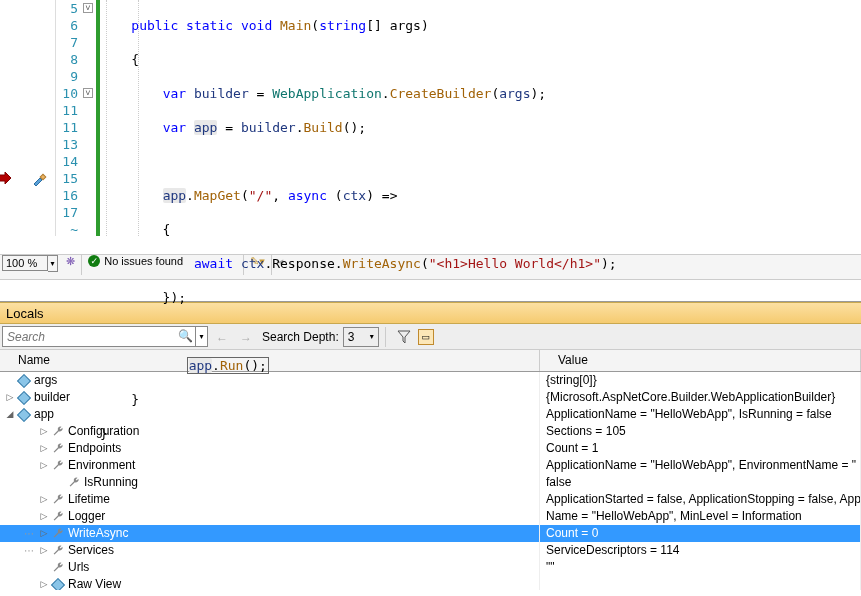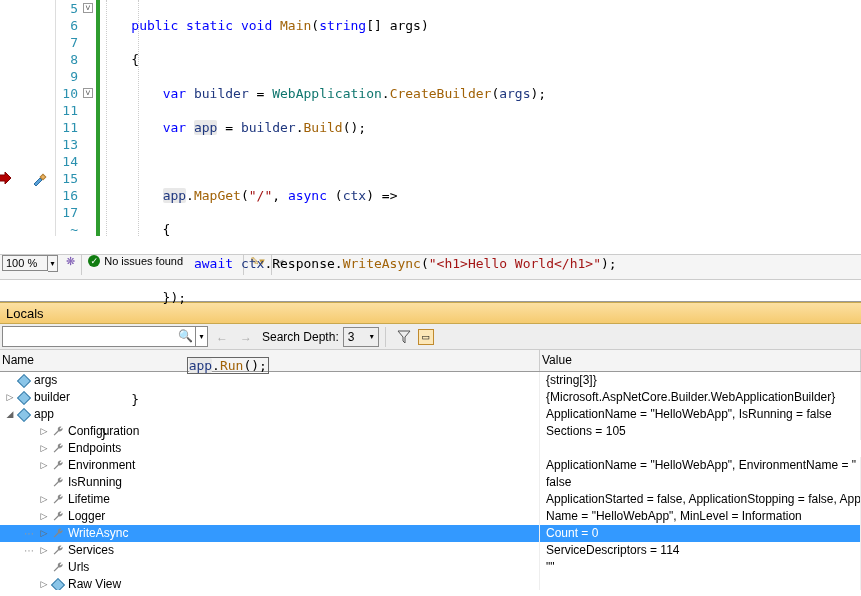--- a/index.html
+++ b/index.html
@@ -38,21 +38,21 @@
 
   .locals-toolbar { height:26px; background:#eee; border-bottom:1px solid #ccc; display:flex; align-items:center; padding:2px; }
   .search-box { position:relative; width:206px; height:21px; border:1px solid #888; background:#fff; margin-right:2px; }
   .search-box input { border:none; width:170px; height:19px; padding:0 4px; font-size:12px; color:#777; outline:none; font-style:italic; }
   .search-box .mag { position:absolute; right:14px; top:2px; font-size:12px; }
   .search-box .dd { position:absolute; right:0; top:0; width:12px; height:19px; border-left:1px solid #888; font-size:8px; text-align:center; line-height:19px; }
   .tb-btn { width:20px; height:20px; display:flex; align-items:center; justify-content:center; margin:0 2px; }
   .depth-sel { width:36px; height:20px; border:1px solid #888; display:flex; align-items:center; padding:0 4px; justify-content:space-between; }
 
   .grid-header { height:22px; background:#f4f4f4; display:flex; border-bottom:1px solid #999; }
-  .grid-header .col { border-right:1px solid #ccc; padding:3px 2px; }
+  .grid-header .col { border-right:1px solid #ccc; padding:3px 18px; }
   .col-name { width:540px; }
   .col-value { flex:1; }
 
   .tree { overflow:auto; height:218px; }
   .row { display:flex; height:17px; line-height:17px; font-size:12px; }
   .row.sel { background:#3399ff; color:#fff; }
   .row .name-cell { width:540px; display:flex; align-items:center; border-right:1px solid #eee; position:relative; white-space:nowrap; }
   .row .value-cell { flex:1; padding-left:6px; white-space:nowrap; overflow:hidden; border-right:1px solid #eee; }
   .row .expander { width:12px; font-size:9px; color:#666; text-align:center; cursor:pointer; }
   .row .dots { width:18px; font-size:10px; color:#999; text-align:center; }
@@ -131,20 +131,21 @@
   <div class="sep"></div>
   <span style="color:#aaa;">◂</span>
 </div>
 
 <div class="gap"></div>
 
 <div class="locals-header">Locals</div>
 
 <div class="locals-toolbar">
   <div class="search-box">
+    <input placeholder="Search" style="">
     <span class="mag">🔍</span>
     <span class="dd">▾</span>
   </div>
   <div class="tb-btn" style="color:#aaa;">←</div>
   <div class="tb-btn" style="color:#aaa;">→</div>
   <span style="margin:0 4px">Search Depth:</span>
   <div class="depth-sel">
     <span>3</span>
       <span style="font-size:8px">▾</span>
   </div>
@@ -164,21 +165,21 @@
 
 <div class="tree" id="tree">
     <div class="row">
       <div class="name-cell" style="padding-left: 4px;">
         <span class="expander"></span>
         <span class="icon ">
           <div class="diamond"></div>
         </span>
         <span>args</span>
       </div>
-      <div class="value-cell">{string[3]}</div>
+      <div class="value-cell">{string[0]}</div>
     </div>
     <div class="row">
       <div class="name-cell" style="padding-left: 4px;">
         <span class="expander">▷</span>
         <span class="icon ">
           <div class="diamond"></div>
         </span>
         <span>builder</span>
       </div>
       <div class="value-cell">{Microsoft.AspNetCore.Builder.WebApplicationBuilder}</div>
@@ -210,36 +211,37 @@
       <div class="name-cell" style="padding-left: 20px;">
         <span class="dots"></span>
         <span class="expander">▷</span>
         <span class="icon wrench">
           <svg viewBox="0 0 16 16">
             <path d="M13 3a3 3 0 0 1-4 4L4 12l-1-1 5-5a3 3 0 0 1 4-4l-2 2 1 1 2-2z" fill="#888"></path>
           </svg>
         </span>
         <span>Endpoints</span>
       </div>
+      <div class="value-cell">Count = 1</div>
     </div>
     <div class="row">
       <div class="name-cell" style="padding-left: 20px;">
         <span class="dots"></span>
         <span class="expander">▷</span>
         <span class="icon wrench">
           <svg viewBox="0 0 16 16">
             <path d="M13 3a3 3 0 0 1-4 4L4 12l-1-1 5-5a3 3 0 0 1 4-4l-2 2 1 1 2-2z" fill="#888"></path>
           </svg>
         </span>
         <span>Environment</span>
       </div>
       <div class="value-cell">ApplicationName = "HelloWebApp", EnvironmentName = "</div>
     </div>
     <div class="row">
-      <div class="name-cell" style="padding-left: 20px;">
+      <div class="name-cell" style="padding-left: 36px;">
         <span class="dots"></span>
         <span class="expander"></span>
         <span class="icon wrench">
           <svg viewBox="0 0 16 16">
             <path d="M13 3a3 3 0 0 1-4 4L4 12l-1-1 5-5a3 3 0 0 1 4-4l-2 2 1 1 2-2z" fill="#888"></path>
           </svg>
         </span>
         <span>IsRunning</span>
       </div>
       <div class="value-cell">false</div>

